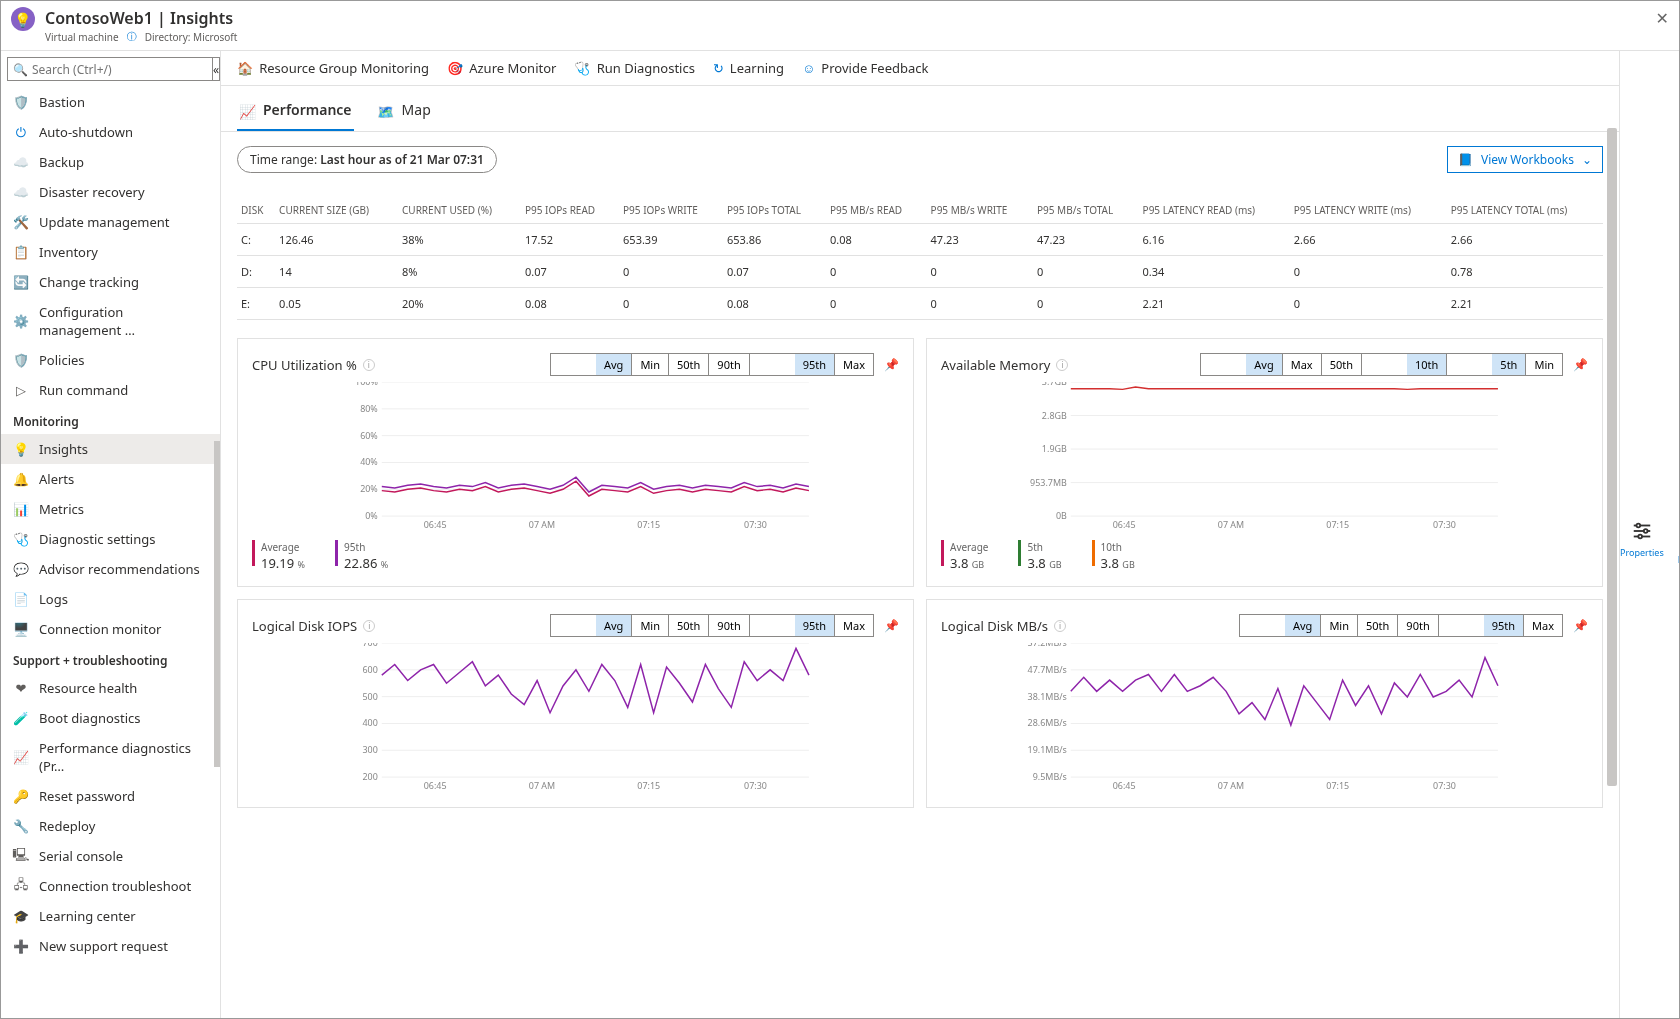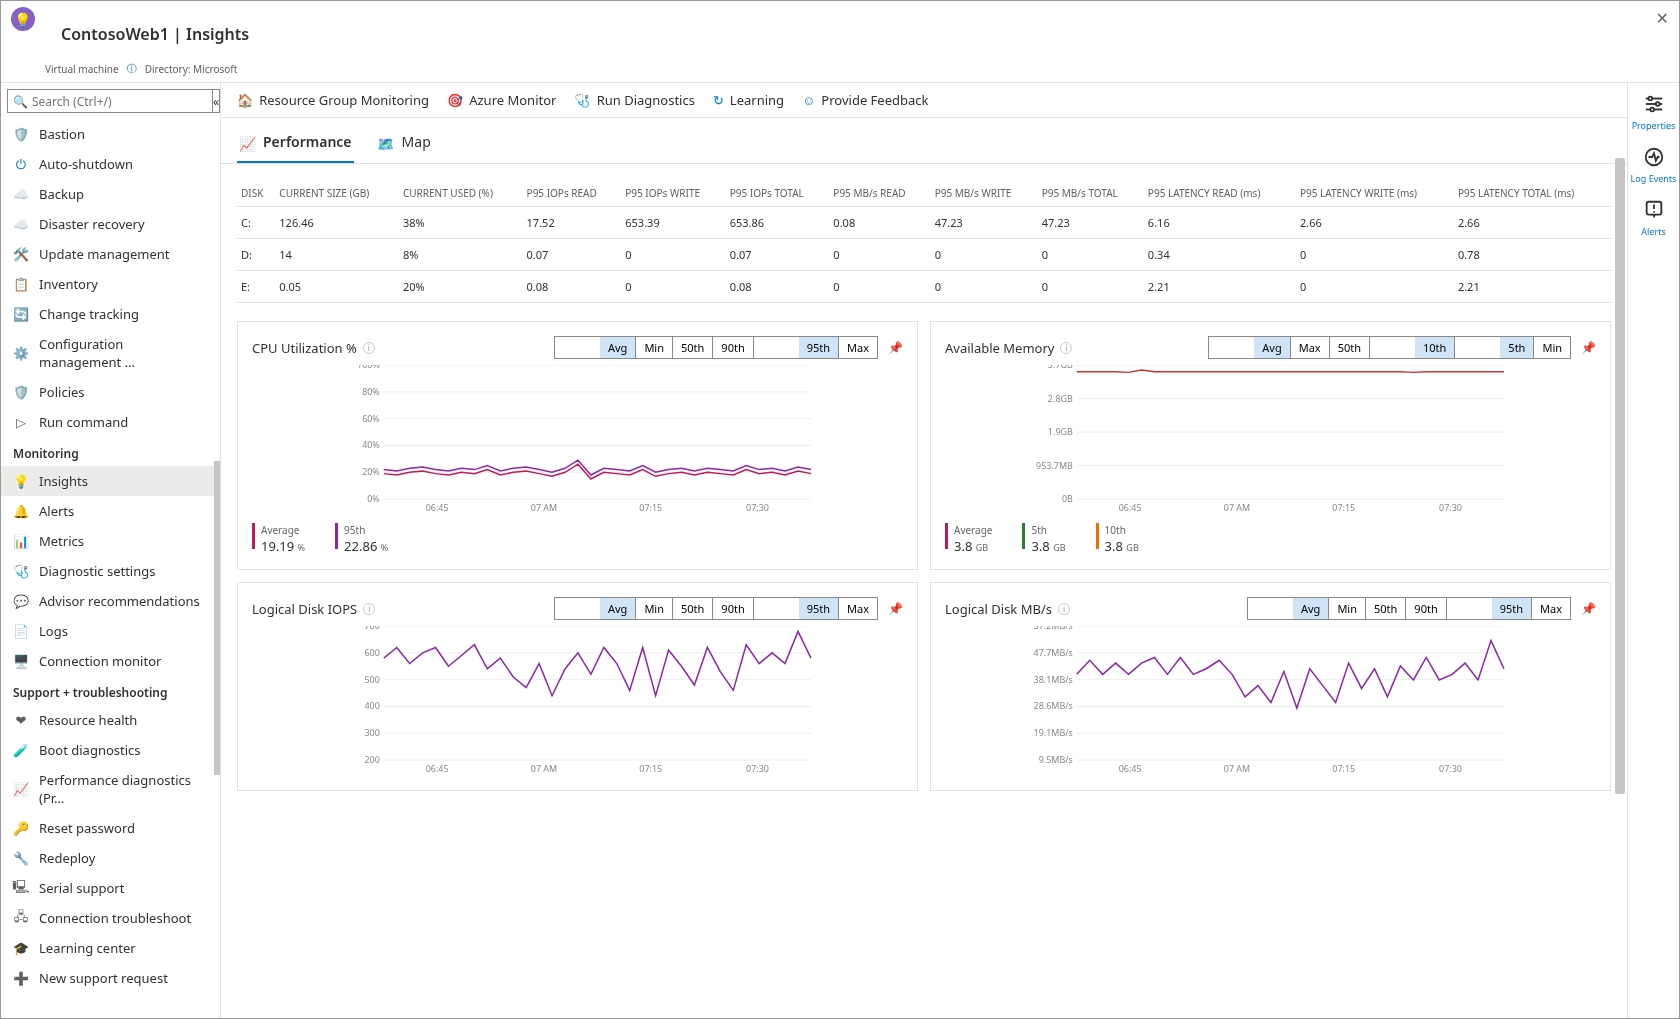--- a/index.html
+++ b/index.html
@@ -12,21 +12,21 @@
     --hover:#f3f2f1;
     --selected:#edebe9;
   }
   *{box-sizing:border-box;font-family:"Segoe UI",system-ui,sans-serif;}
   html,body{margin:0;height:100%;color:var(--text);background:#fff;font-size:12px;}
   .app{display:flex;flex-direction:column;height:100vh;border:1px solid #999;}
   
   .titlebar{display:flex;align-items:flex-start;padding:6px 10px;border-bottom:1px solid var(--border);gap:10px;position:relative;}
   .titlebar .bulb{width:24px;height:24px;border-radius:50%;background:#8661c5;display:flex;align-items:center;justify-content:center;color:#fff;font-size:14px;}
   .titlebar .titles{display:flex;flex-direction:column;}
-  .titlebar h1{margin:16px;font-size:16px;font-weight:600;}
+  .titlebar h1{margin:0;font-size:16px;font-weight:600;}
   .titlebar .sub{font-size:10px;color:var(--muted);display:flex;gap:8px;align-items:center;}
   .titlebar .close{position:absolute;right:10px;top:6px;font-size:16px;color:#666;cursor:pointer;}
   
   .body{flex:1;display:flex;overflow:hidden;}
   
   .sidebar{width:220px;border-right:1px solid var(--border);display:flex;flex-direction:column;background:#fff;}
   .search{margin:6px;position:relative;display:flex;align-items:center;}
   .search input{flex:1;padding:4px 6px 4px 24px;border:1px solid #8a8886;font-size:12px;height:24px;}
   .search .mag{position:absolute;left:6px;font-size:12px;color:#666;}
   .collapse{width:18px;height:24px;display:flex;align-items:center;justify-content:center;border:1px solid #8a8886;border-left:none;cursor:pointer;}
@@ -78,21 +78,21 @@
   .xlabels{font-size:9px;fill:#888;}
   .grid line{stroke:#eee;}
   .series{fill:none;stroke-width:1.5;}
   .legend{display:flex;gap:30px;margin-top:8px;}
   .legend-item{display:flex;gap:6px;align-items:flex-start;}
   .legend-bar{width:3px;height:26px;}
   .legend-text .lbl{font-size:10px;color:#666;}
   .legend-text .val{font-size:13px;}
   .legend-text .unit{font-size:9px;color:#666;}
   
-  .rail{width:52px;border-left:1px solid var(--border);display:flex;flex-direction:column;align-items:center;padding-top:10px;gap:14px;}
+  .rail{width:60px;border-left:1px solid var(--border);display:flex;flex-direction:row;align-items:center;padding-top:10px;gap:14px;}
   .rail-item{display:flex;flex-direction:column;align-items:center;gap:4px;cursor:pointer;color:var(--blue);font-size:9px;text-align:center;}
   .rail-item svg,.rail-item .ico{width:22px;height:22px;}
   
   .scroll-v{position:absolute;right:0;top:0;bottom:0;width:14px;}
   .scroll-v .thumb{position:absolute;right:2px;width:10px;background:#c8c6c4;border-radius:2px;}
 </style>
 </head>
 <body>
 
 <div class="app">
@@ -209,21 +209,21 @@
             <div class="nav-item">
               <span class="ico" style="color:#605e5c">🔑</span>
               <span>Reset password</span>
             </div>
             <div class="nav-item">
               <span class="ico" style="color:#605e5c">🔧</span>
               <span>Redeploy</span>
             </div>
             <div class="nav-item">
               <span class="ico" style="color:#605e5c">🖳</span>
-              <span>Serial support</span>
+              <span>Serial console</span>
             </div>
             <div class="nav-item">
               <span class="ico" style="color:#605e5c">🖧</span>
               <span>Connection troubleshoot</span>
             </div>
             <div class="nav-item">
               <span class="ico" style="color:#605e5c">🎓</span>
               <span>Learning center</span>
             </div>
             <div class="nav-item">
@@ -267,20 +267,30 @@
           <div class="tab active">
             <span class="ico">📈</span>
             <span>Performance</span>
           </div>
           <div class="tab">
             <span class="ico">🗺️</span>
             <span>Map</span>
           </div>
         </div>
 
+        <div class="controls">
+          <div class="pill">
+            <span>Time range: </span><b>Last hour as of 21 Mar 07:31</b>
+          </div>
+          <div class="viewwb">
+            <span>📘</span>
+            <span>View Workbooks</span>
+            <span>⌄</span>
+          </div>
+        </div>
 
         <table class="disk">
           <thead>
               <tr id="disk-head">
                 <th>DISK</th>
                 <th>CURRENT SIZE (GB)</th>
                 <th>CURRENT USED (%)</th>
                 <th>P95 IOPs READ</th>
                 <th>P95 IOPs WRITE</th>
                 <th>P95 IOPs TOTAL</th>

